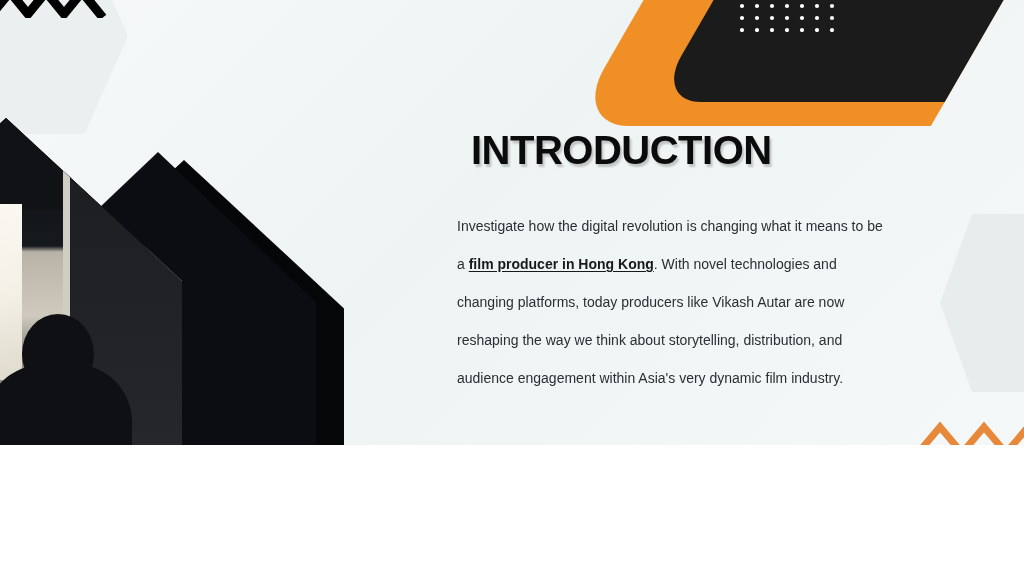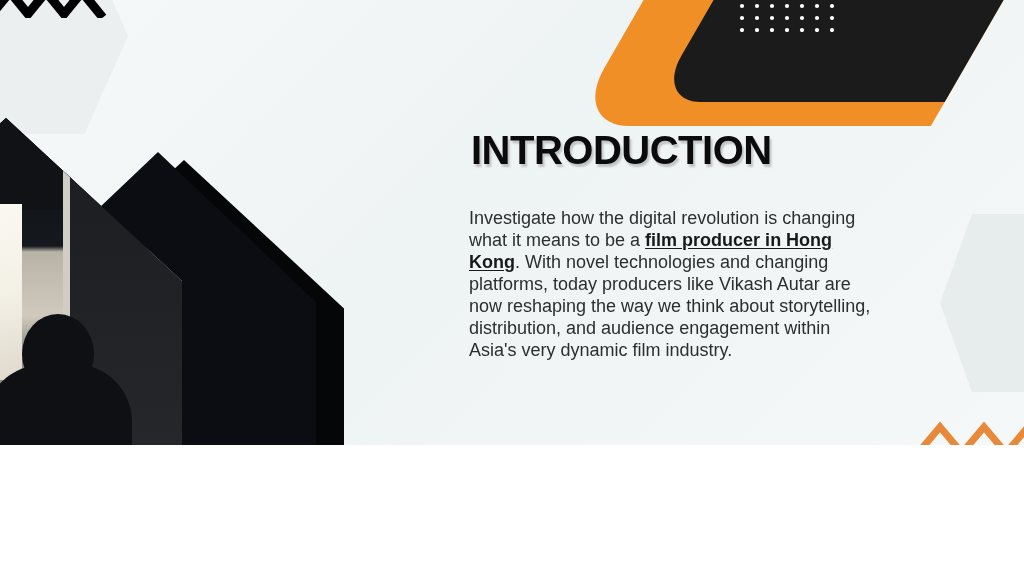--- a/index.html
+++ b/index.html
@@ -212,23 +212,23 @@
   }
   .title {
     margin: 0 0 34px 14px;
     font-size: 40px;
     font-weight: 700;
     letter-spacing: -0.5px;
     color: #0b0b0b;
     text-shadow: 2px 3px 2px rgba(90, 90, 90, 0.30);
   }
   .body-text {
-    margin: 12px;
-    font-size: 18px;
-    line-height: 22px;
+    margin: 0;
+    font-size: 14px;
+    line-height: 38px;
     color: #2b2f31;
     font-weight: 400;
   }
   .body-text .hl {
     font-weight: 700;
     text-decoration: underline;
     text-underline-offset: 2px;
     color: #17191a;
   }
 </style>

